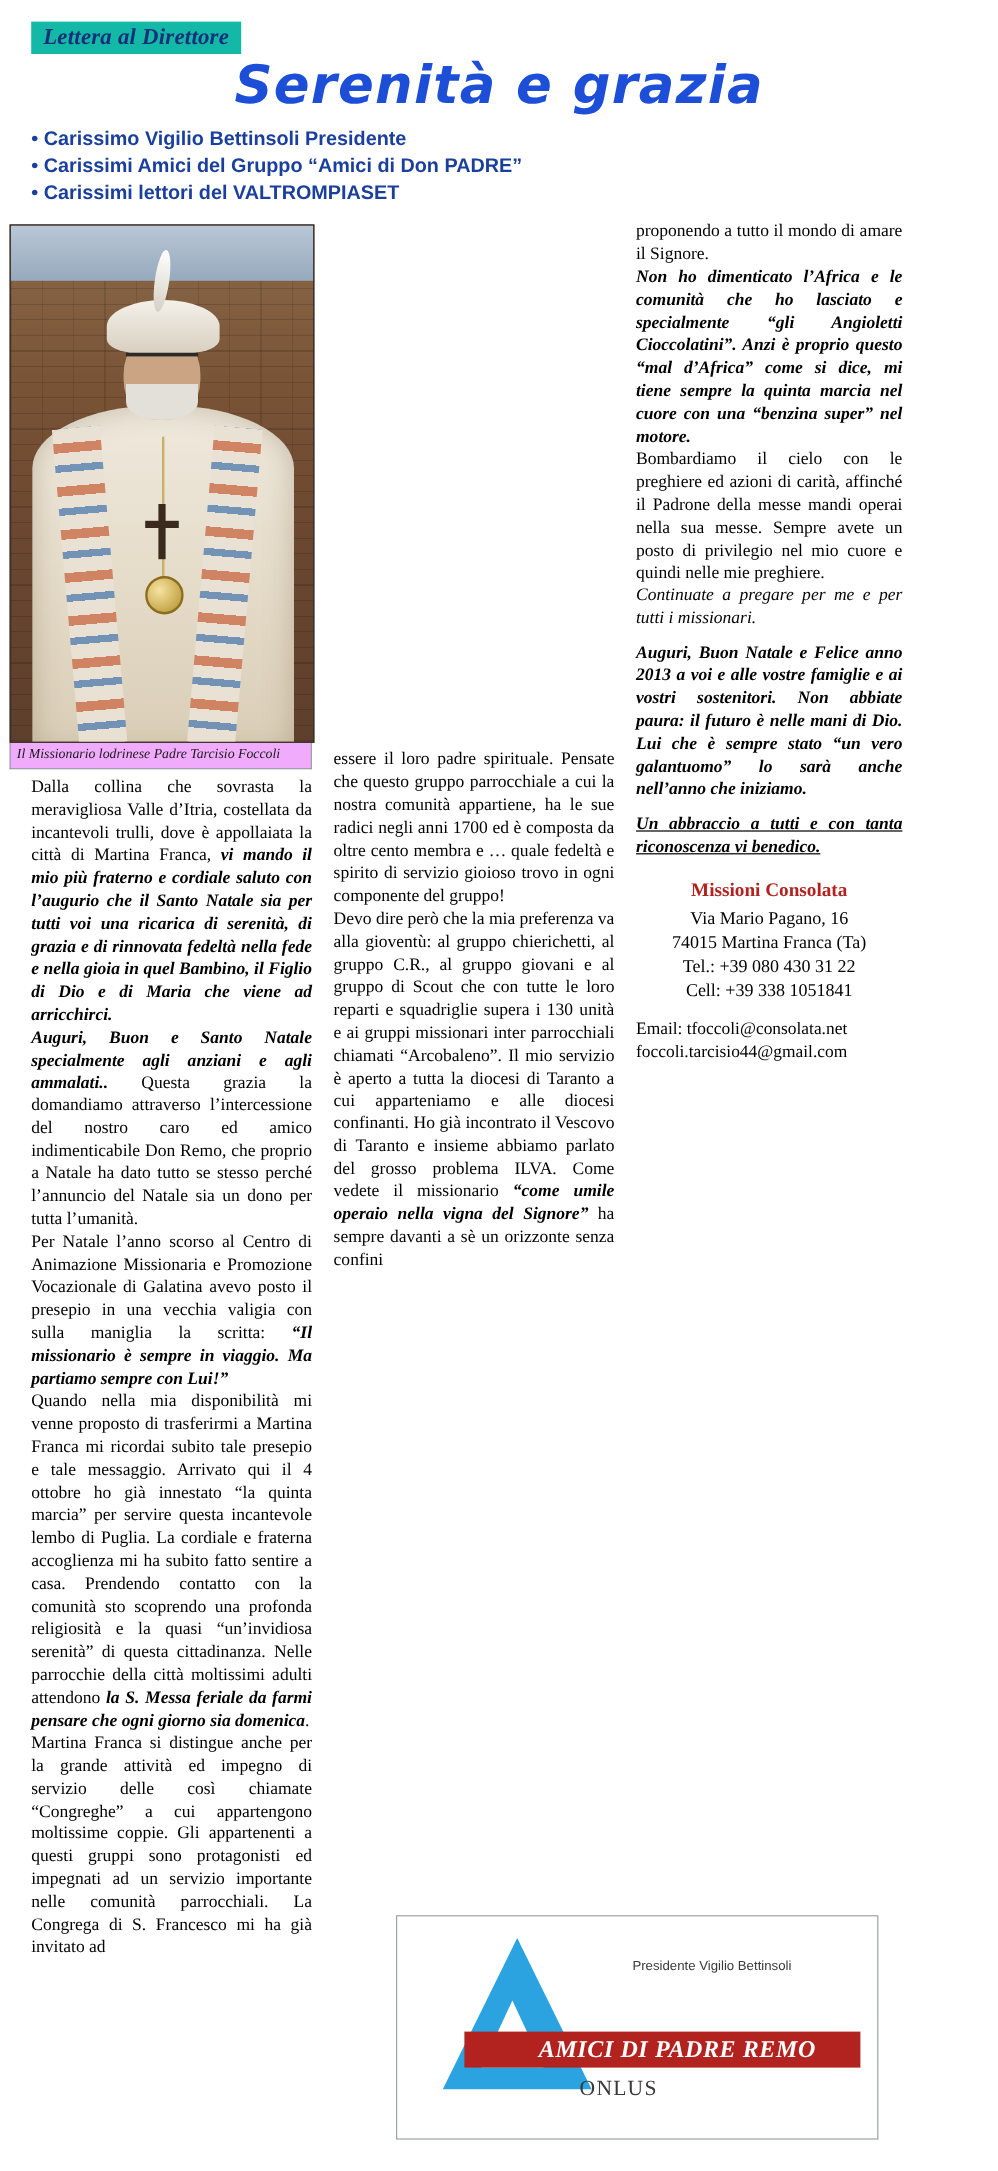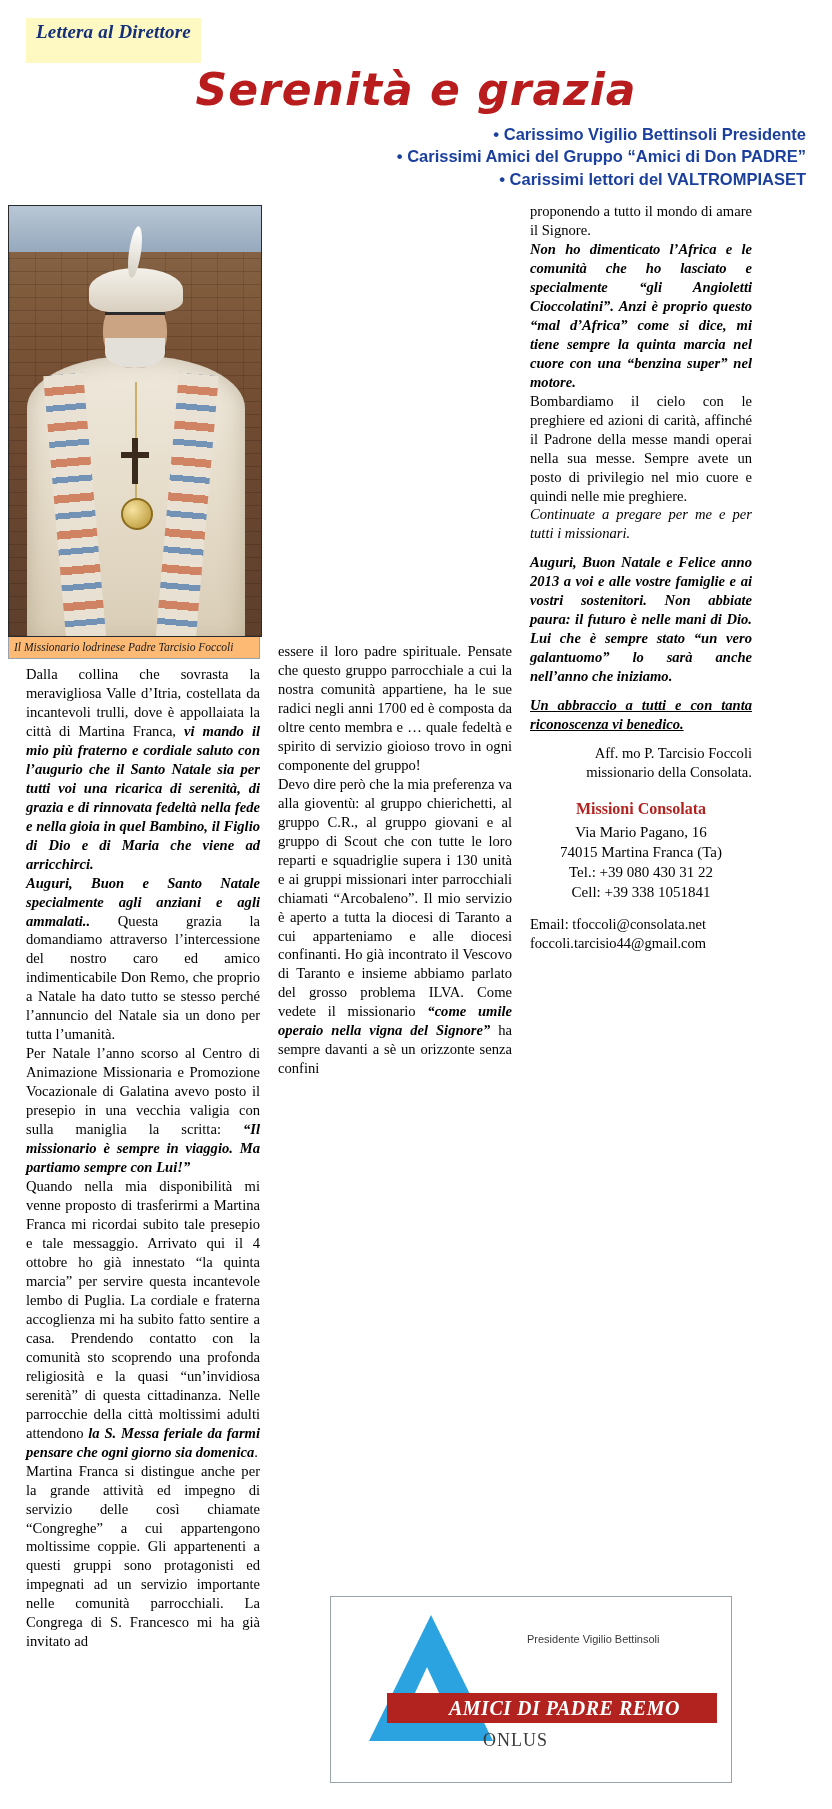--- a/index.html
+++ b/index.html
@@ -22,42 +22,42 @@
     box-sizing: border-box;
     padding: 18px 26px 10px 26px;
   }
 
   
   .kicker-wrap {
     margin: 0 0 4px 0;
   }
   .kicker {
     display: inline-block;
-    background: #fef9c3;
+    background: #14b8a6;
     color: #14307a;
     font-family: "Liberation Serif", serif;
     font-style: italic;
     font-weight: bold;
     font-size: 19px;
-    padding: 3px 10px 20px 10px;
+    padding: 3px 10px 2px 10px;
     letter-spacing: 0.2px;
   }
   .headline {
     text-align: center;
-    color: #b91c1c;
+    color: #1d4ed8;
     font-family: "DejaVu Sans", sans-serif;
     font-weight: bold;
     font-style: italic;
     font-size: 44px;
     letter-spacing: 1px;
     margin: 2px 0 10px 0;
     line-height: 1.05;
   }
   .subheads {
-    text-align: right;
+    text-align: left;
     color: #1b3f9c;
     font-family: "Liberation Sans", sans-serif;
     font-weight: bold;
     font-size: 16.5px;
     line-height: 1.35;
     margin-bottom: 12px;
   }
   .subheads div { white-space: nowrap; }
 
   
@@ -162,21 +162,21 @@
   .ph-medal {
     position: absolute; left: 112px; top: 292px; width: 28px; height: 28px;
     border-radius: 50%; background: radial-gradient(circle at 35% 35%, #f6e3a0, #b38f2c);
     border: 2px solid #8c6c1d;
   }
   .ph-chain {
     position: absolute; left: 126px; top: 176px; width: 2px; height: 118px;
     background: #c8b06a;
   }
   .caption {
-    background: #fdba74;
+    background: #f0abfc;
     color: #1a1a1a;
     font-family: "Liberation Serif", serif;
     font-style: italic;
     font-size: 11.5px;
     padding: 3px 5px;
     border: 1px solid #9aa2ab;
     border-top: none;
   }
 
   
@@ -316,24 +316,20 @@
     </div>
 
     <div class="col col3">
       <p><span>proponendo a tutto il mondo di amare il Signore.</span></p>
       <p class="bi"><span>Non ho dimenticato l’Africa e le comunità che ho lasciato e specialmente “gli Angioletti Cioccolatini”.  Anzi è proprio questo “mal d’Africa” come si dice, mi tiene sempre la quinta marcia nel cuore con una “benzina super” nel motore.</span></p>
       <p><span>Bombardiamo il cielo con le preghiere ed azioni di carità, affinché il Padrone della messe mandi operai nella sua messe. Sempre avete un posto di privilegio nel mio cuore e quindi nelle mie preghiere.</span></p>
       <p class="ital"><span>Continuate a pregare  per me e per tutti i missionari.</span></p>
       <p class="bi" style="margin-top:10px;"><span>Auguri, Buon Natale e Felice anno 2013 a voi e alle vostre famiglie e ai  vostri sostenitori. Non abbiate paura: il futuro è nelle mani di Dio. Lui che è sempre stato “un vero galantuomo” lo sarà anche nell’anno che iniziamo.</span></p>
       <p class="bi" style="margin-top:10px;text-decoration:underline;"><span>Un abbraccio a tutti e con tanta riconoscenza  vi benedico.</span></p>
 
-      <div class="signoff">
-        <div>Aff. mo P. Tarcisio Foccoli</div>
-        <div>missionario della Consolata.</div>
-      </div>
 
       <div class="contact">
         <div class="org">Missioni Consolata</div>
         <div>Via Mario Pagano, 16</div>
         <div>74015 Martina Franca (Ta)</div>
         <div>Tel.: +39 080 430 31 22</div>
         <div>Cell: +39 338 1051841</div>
       </div>
 
       <div class="emails">

